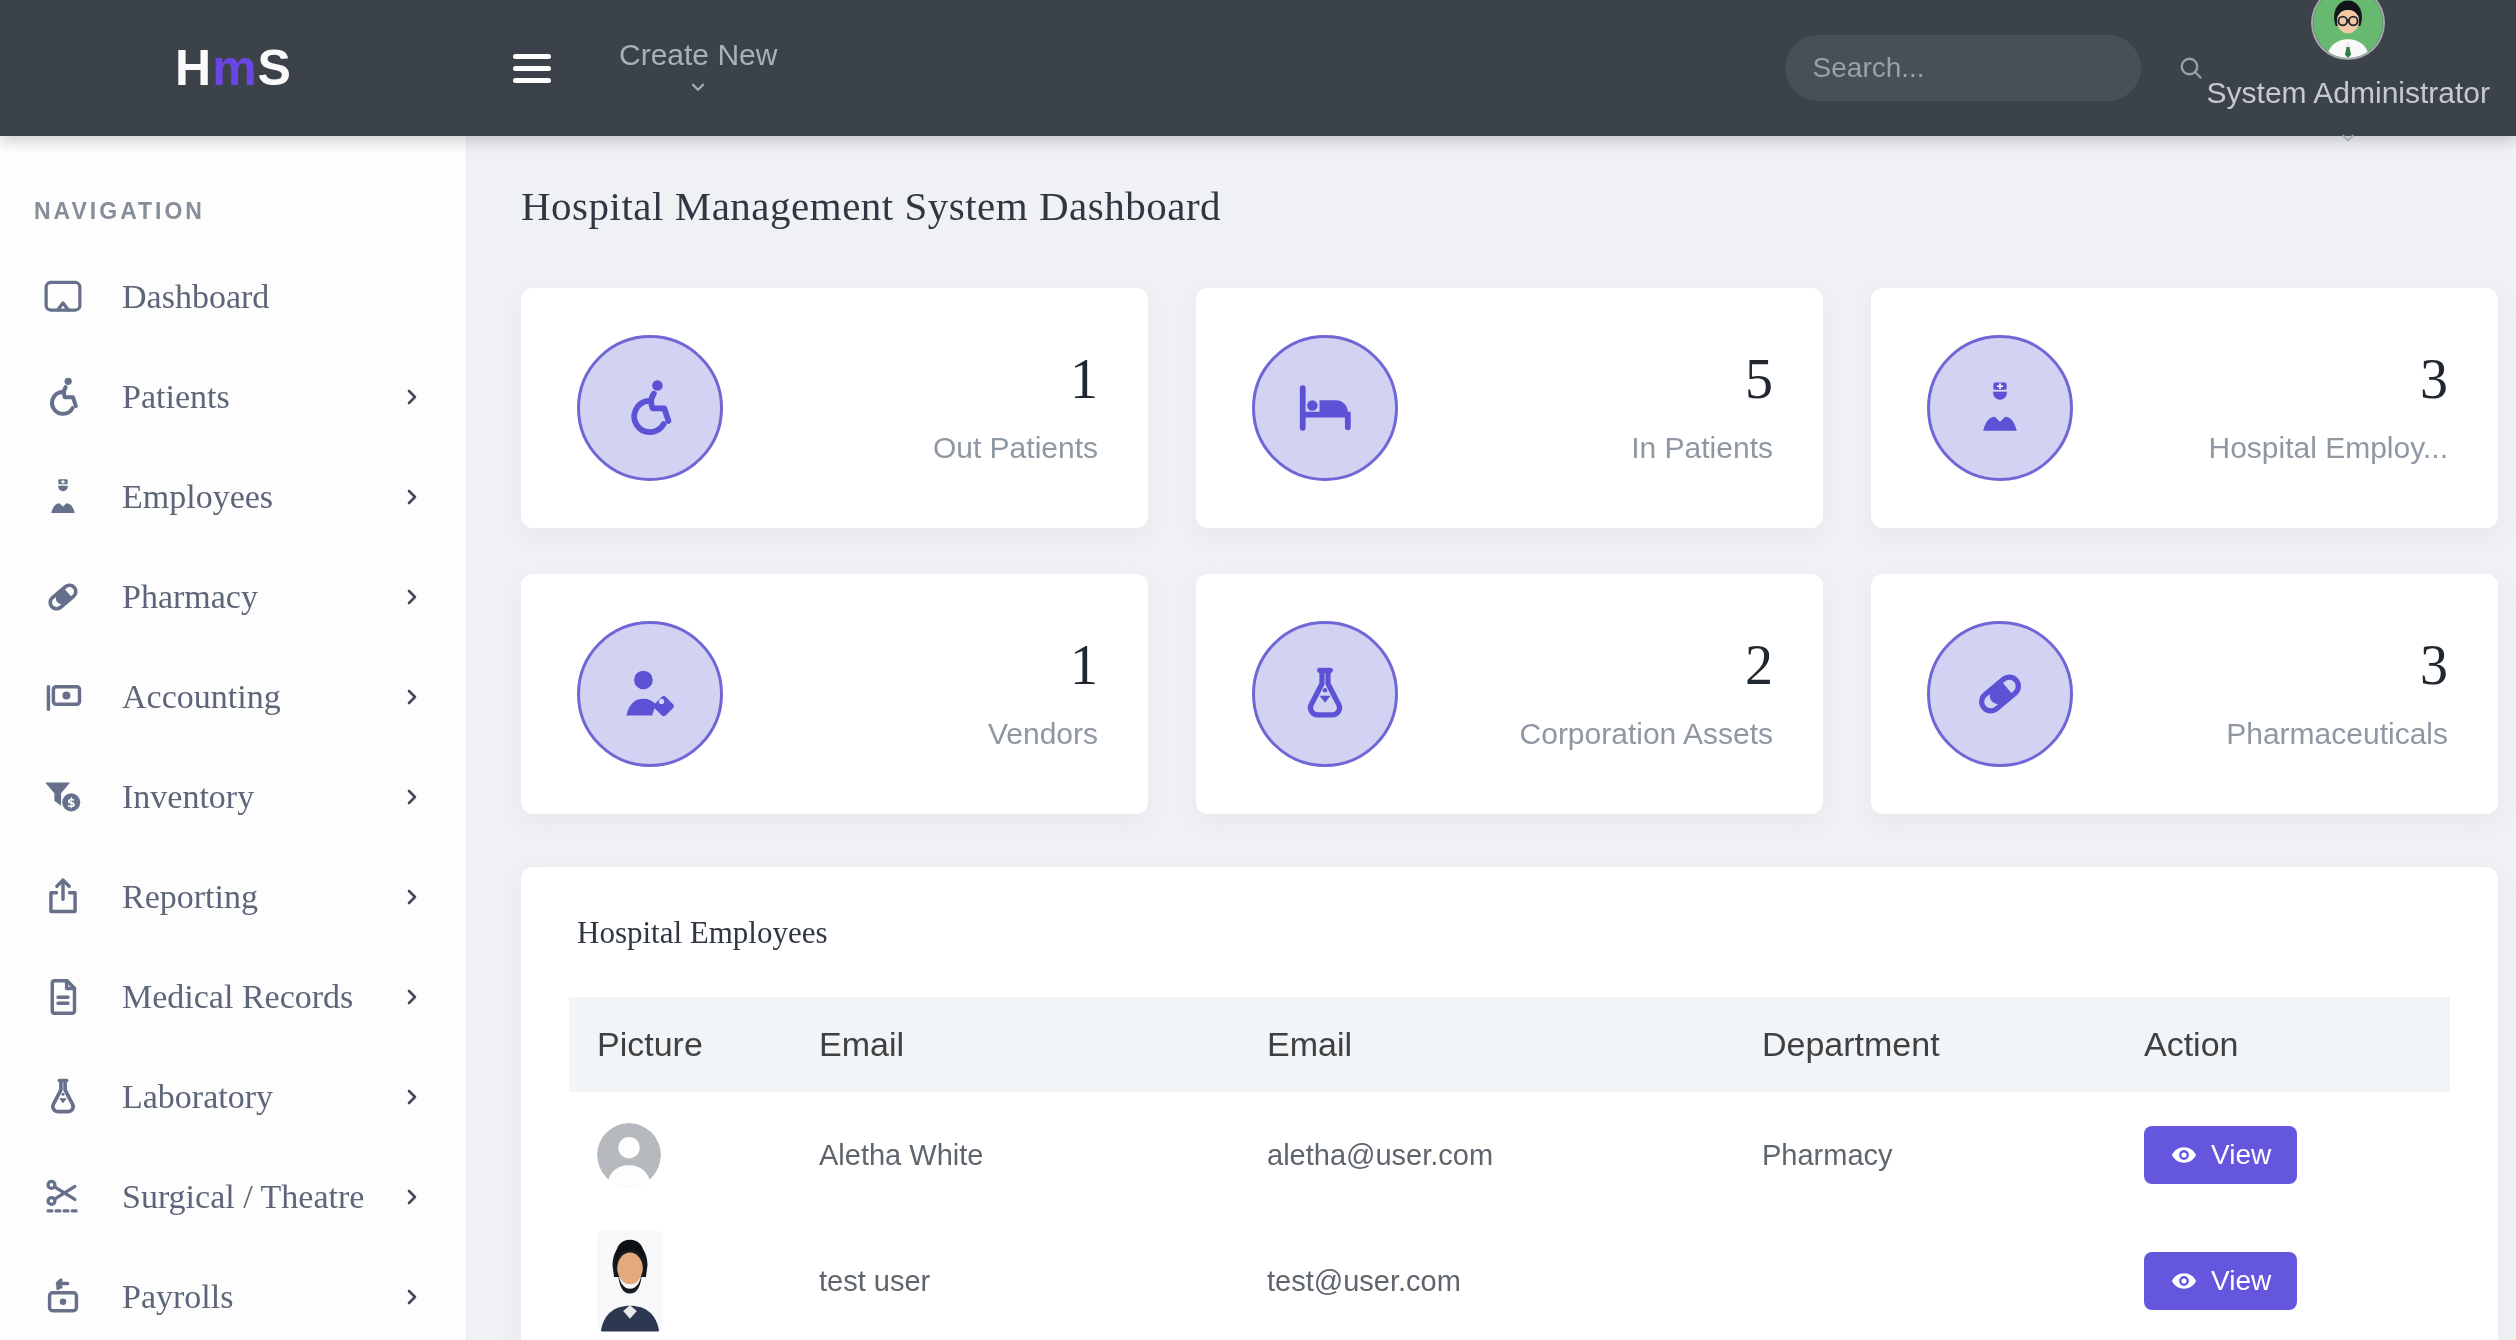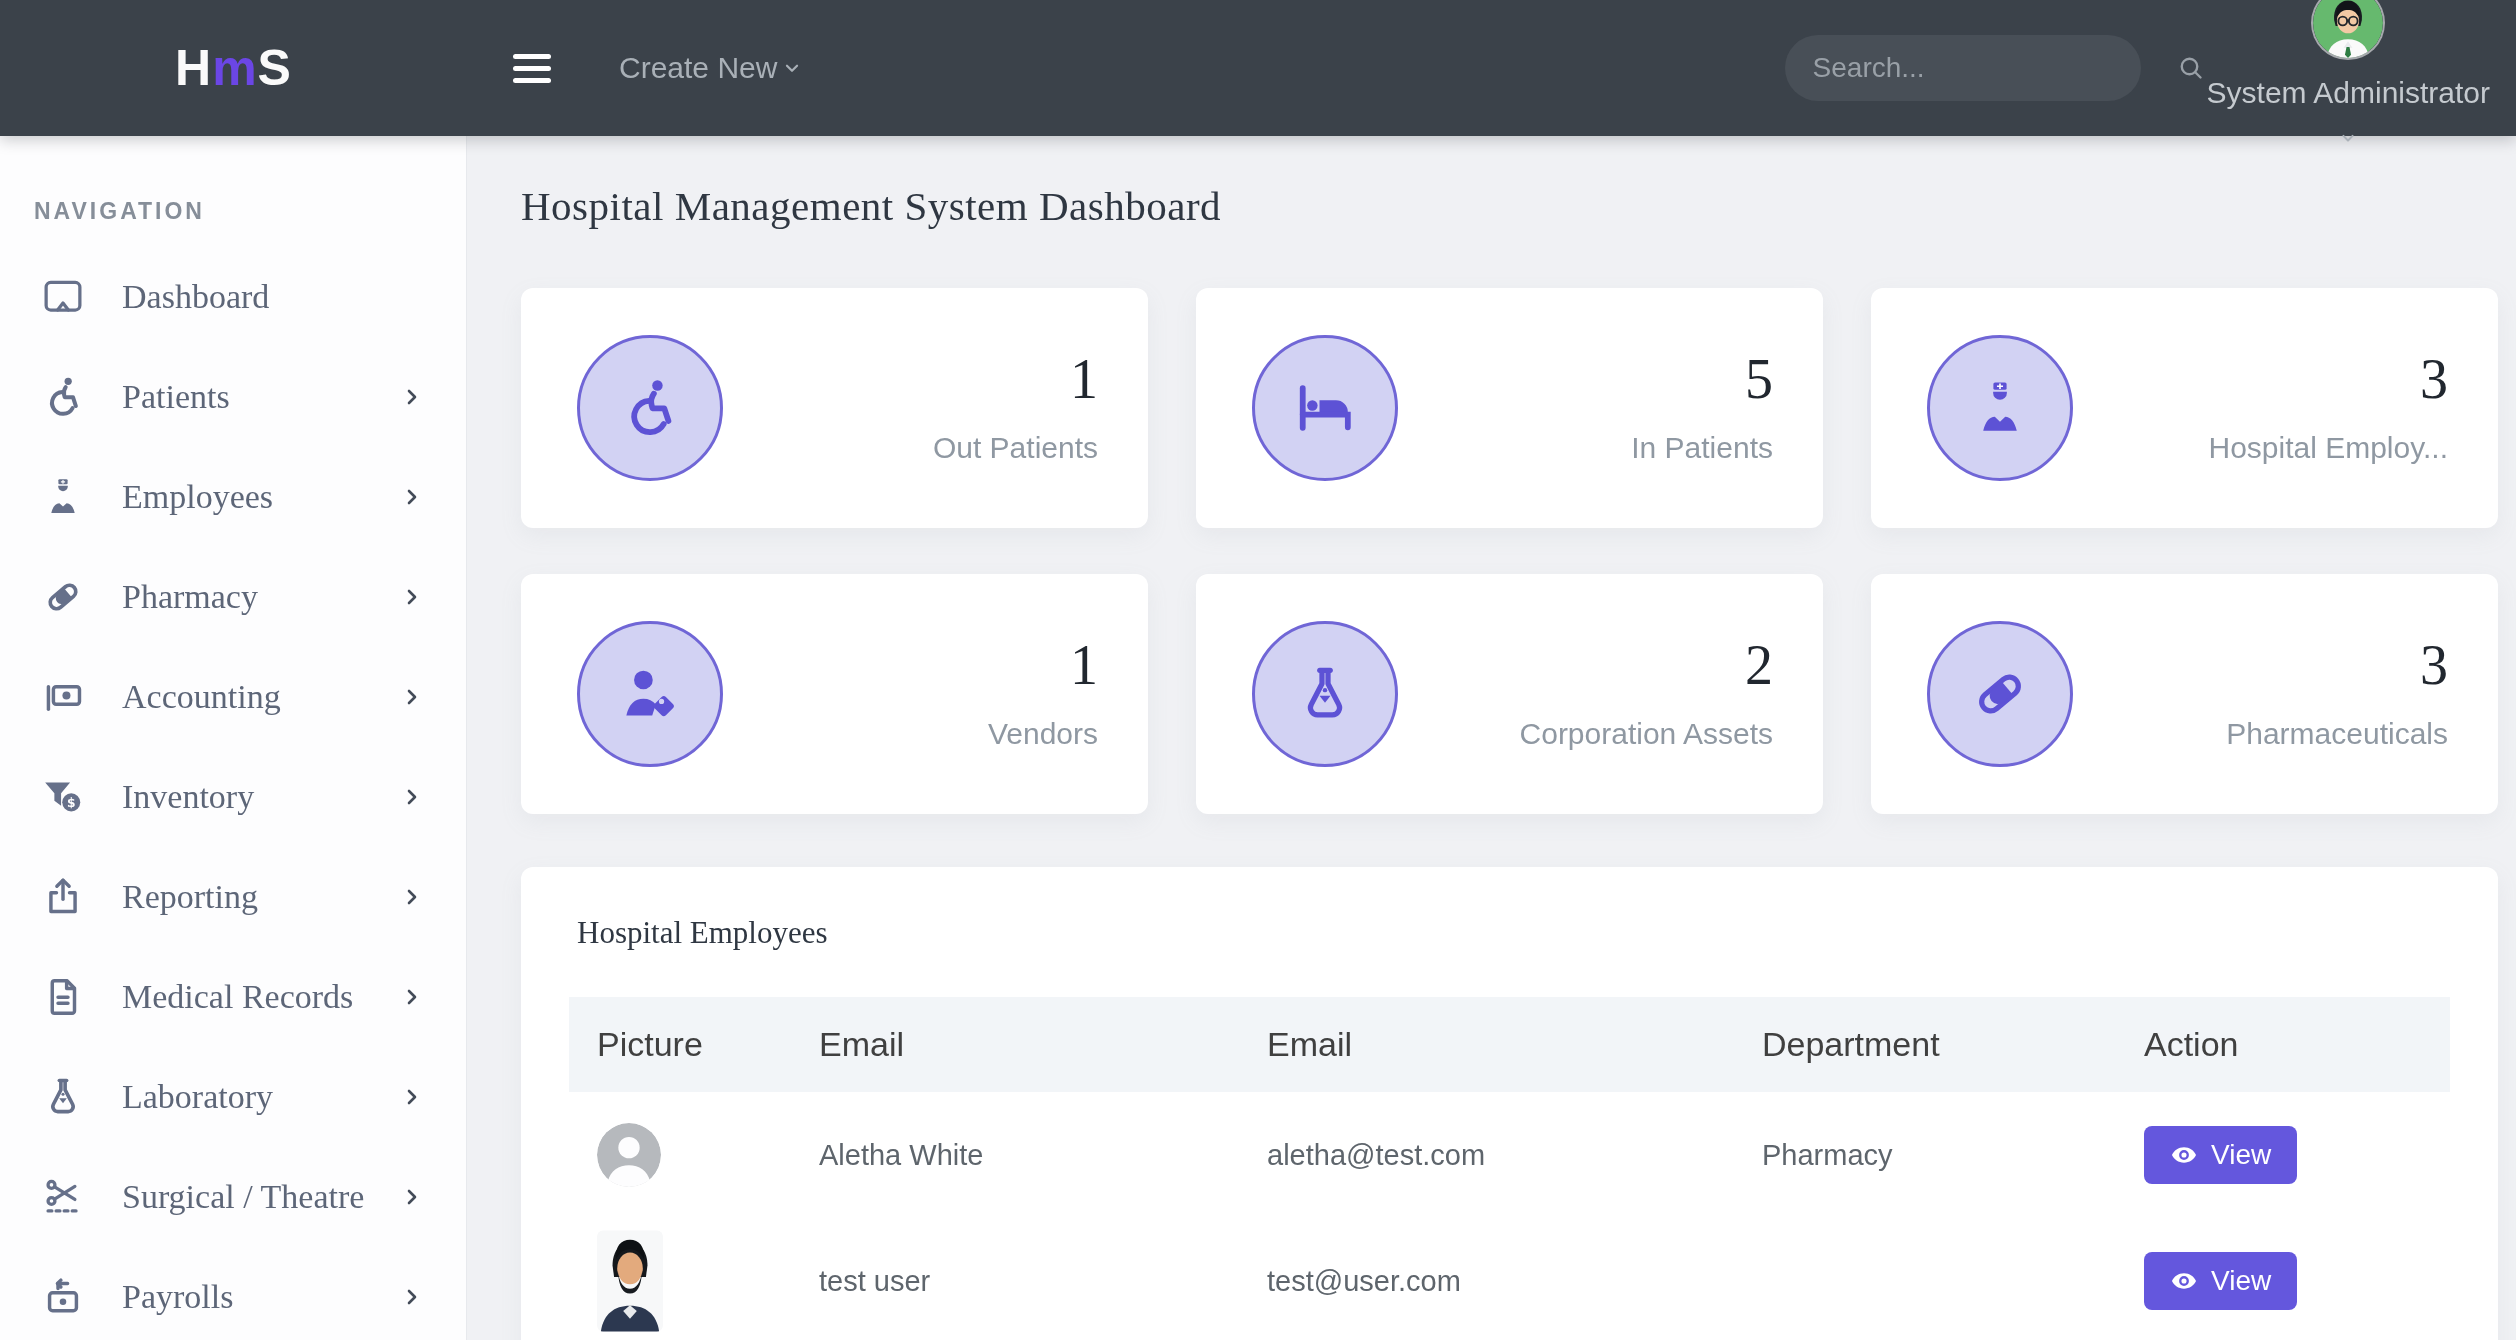--- a/index.html
+++ b/index.html
@@ -18,21 +18,21 @@
     height:136px; background:#3b424a;
     display:flex; align-items:center;
     box-shadow:0 4px 14px rgba(20,25,32,.22);
   }
   .logo-wrap { width:467px; display:flex; justify-content:center; align-items:center; }
   .logo { font-size:50px; font-weight:800; letter-spacing:1px; line-height:1; }
   .logo .lg-h, .logo .lg-s { color:#fafafa; }
   .logo .lg-m { color:#6b46e5; }
   .hamburger { margin-left:46px; width:38px; display:flex; flex-direction:column; gap:7px; cursor:pointer; }
   .hamburger i { display:block; height:5px; border-radius:3px; background:#ffffff; }
-  .create-new { margin-left:68px; display:flex; align-items:center; gap:4px; color:#a9b0b7; font-size:30px; cursor:pointer; }
+  .create-new { margin-left:68px; display:flex; align-items:center; gap:4px; color:#a9b0b7; font-size:30px; cursor:pointer;flex-direction:column; }
   .create-new .chev { width:22px; height:22px; color:#a9b0b7; display:flex; }
   .tb-spacer { flex:1; }
   .search-pill {
     width:356px; height:66px; border-radius:33px; background:#484f57;
     display:flex; align-items:center; padding:0 26px; margin-right:66px;
   }
   .search-pill input {
     flex:1; background:transparent; border:none; outline:none;
     color:#ccd1d5; font-size:28px; font-family:inherit;
   }
@@ -472,21 +472,21 @@
     <div class="td-cell col-0">
                 <span class="row-avatar round">
                   <svg viewBox="0 0 48 48">
                     <circle cx="24" cy="24" r="24" fill="#b6b9bd"></circle>
                     <circle cx="24" cy="18.5" r="8" fill="#fdfdfe"></circle>
                     <path d="M8.2 43.6c1.9-8 8.2-12 15.8-12s13.9 4 15.8 12a24 24 0 0 1-31.6 0z" fill="#fdfdfe"></path>
                   </svg>
                 </span>
               </div>
     <div class="td-cell col-1">Aletha White</div>
-    <div class="td-cell col-2">aletha@test.com</div>
+    <div class="td-cell col-2">aletha@user.com</div>
     <div class="td-cell col-3">Pharmacy</div>
     <div class="td-cell col-4">
       <button class="view-btn">
         <span class="eye">
                     <svg viewBox="0 0 24 24">
                       <path fill="currentColor" fill-rule="evenodd" d="M12 5.4c-4.7 0-8.7 2.9-10.3 6.6 1.6 3.7 5.6 6.6 10.3 6.6s8.7-2.9 10.3-6.6C20.7 8.3 16.7 5.4 12 5.4zm0 10.8a4.2 4.2 0 1 1 0-8.4 4.2 4.2 0 0 1 0 8.4z"></path>
                       <circle cx="12" cy="12" r="2.2" fill="currentColor"></circle>
                     </svg>
                   </span>
         <span>View</span>

